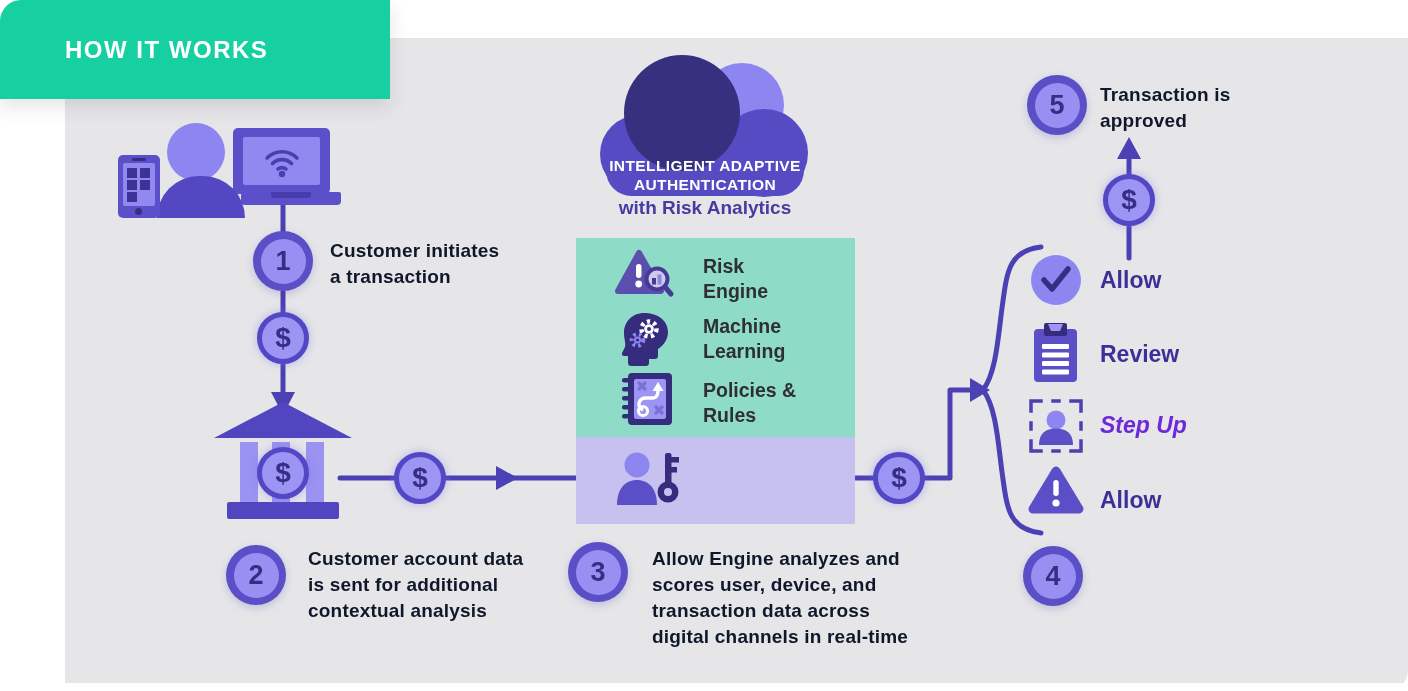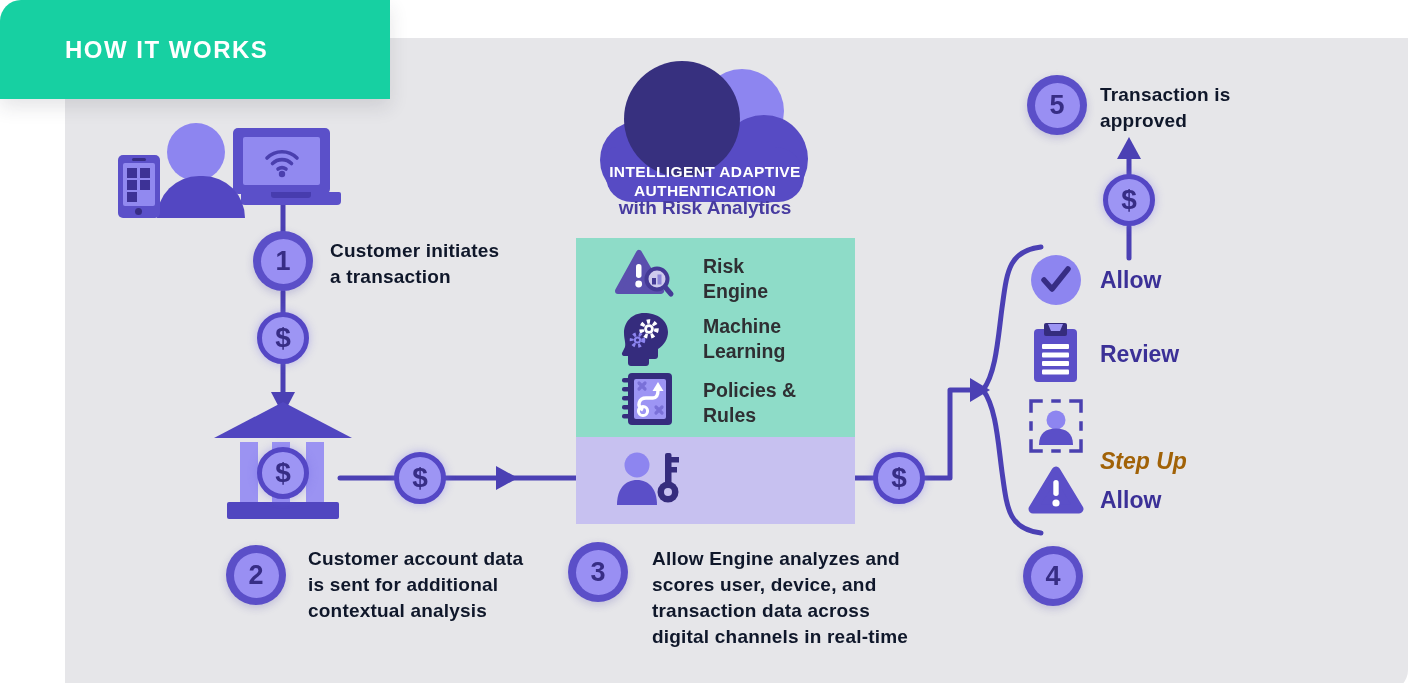--- a/index.html
+++ b/index.html
@@ -18,42 +18,42 @@
   .num-inner{width:45px;height:45px;border-radius:50%;background:#998ff3;display:flex;
              align-items:center;justify-content:center;font-size:27px;font-weight:700;color:#372d85;}
   
   .coin{position:absolute;width:42px;height:42px;border-radius:50%;background:#9d95f4;
         border:5px solid #5447c5;display:flex;align-items:center;justify-content:center;
         font-size:28px;font-weight:700;color:#372d85;z-index:3;
         box-shadow:0 0 10px rgba(120,110,230,.45);}
   .step-text{position:absolute;font-size:19px;line-height:26px;font-weight:600;color:#0f172a;
              white-space:pre-line;z-index:3;letter-spacing:.2px;}
   .action-label{position:absolute;left:1100px;font-size:23px;font-weight:700;color:#3b3097;z-index:3;}
-  .action-label.stepup{color:#a16207;font-style:italic;margin-top:36px;}
+  .action-label.stepup{color:#6d28d9;font-style:italic;}
   .box-label{position:absolute;left:703px;font-size:19.5px;line-height:25px;font-weight:600;
              color:#2f2f33;white-space:pre-line;z-index:3;}
   
   .laptop-screen{position:absolute;left:233px;top:128px;width:97px;height:66px;background:#5b50c9;border-radius:5px;z-index:2;}
   .laptop-inner{position:absolute;left:10px;top:9px;width:77px;height:48px;background:#9189f0;border-radius:2px;}
   .laptop-base{position:absolute;left:241px;top:192px;width:100px;height:13px;background:#5b50c9;border-radius:2px 2px 4px 4px;z-index:2;}
   .laptop-notch{position:absolute;left:30px;top:0;width:40px;height:6px;background:#473cae;border-radius:0 0 3px 3px;}
   .person-head{position:absolute;left:167px;top:123px;width:58px;height:58px;border-radius:50%;background:#8d85f0;z-index:3;}
   .person-body{position:absolute;left:157px;top:176px;width:88px;height:42px;border-radius:44px 44px 0 0;background:#5347c2;z-index:3;}
   .phone{position:absolute;left:118px;top:155px;width:42px;height:63px;background:#5b50c9;border-radius:5px;z-index:4;}
   .phone-screen{position:absolute;left:5px;top:8px;width:32px;height:43px;background:#9189f0;border-radius:2px;}
   .phone-speaker{position:absolute;left:14px;top:3px;width:14px;height:3px;background:#372d85;border-radius:2px;}
   .phone-home{position:absolute;left:17px;top:53px;width:7px;height:7px;background:#372d85;border-radius:50%;}
   .app-sq{position:absolute;width:10px;height:10px;background:#3d3296;}
   
   .bank-roof{position:absolute;left:214px;top:402px;width:0;height:0;z-index:2;
              border-left:69px solid transparent;border-right:69px solid transparent;border-bottom:36px solid #5146c0;}
   .bank-col{position:absolute;top:442px;width:18px;height:61px;background:#9b93f2;z-index:2;}
   .bank-base{position:absolute;left:227px;top:502px;width:112px;height:17px;background:#5146c0;border-radius:2px;z-index:2;}
   
-  .cloud{position:absolute;left:600px;top:61px;width:210px;height:141px;z-index:2;}
+  .cloud{position:absolute;left:600px;top:55px;width:210px;height:141px;z-index:2;}
   .cloud .c{position:absolute;border-radius:50%;}
   .cloud-title{position:absolute;left:0;top:101px;width:100%;text-align:center;color:#ffffff;
                font-size:15.5px;line-height:19px;font-weight:700;letter-spacing:.4px;white-space:pre-line;z-index:4;}
   .cloud-subtitle{position:absolute;left:600px;top:197px;width:210px;text-align:center;color:#473ba0;
                   font-size:19px;font-weight:700;z-index:3;}
   
   .box-green{position:absolute;left:576px;top:238px;width:279px;height:199px;background:#8edcc8;z-index:2;}
   .box-lavender{position:absolute;left:576px;top:437px;width:279px;height:87px;background:#c7c1f0;z-index:2;}
   .icon{position:absolute;z-index:3;}
   .allow-circle{position:absolute;left:1031px;top:255px;width:50px;height:50px;border-radius:50%;

